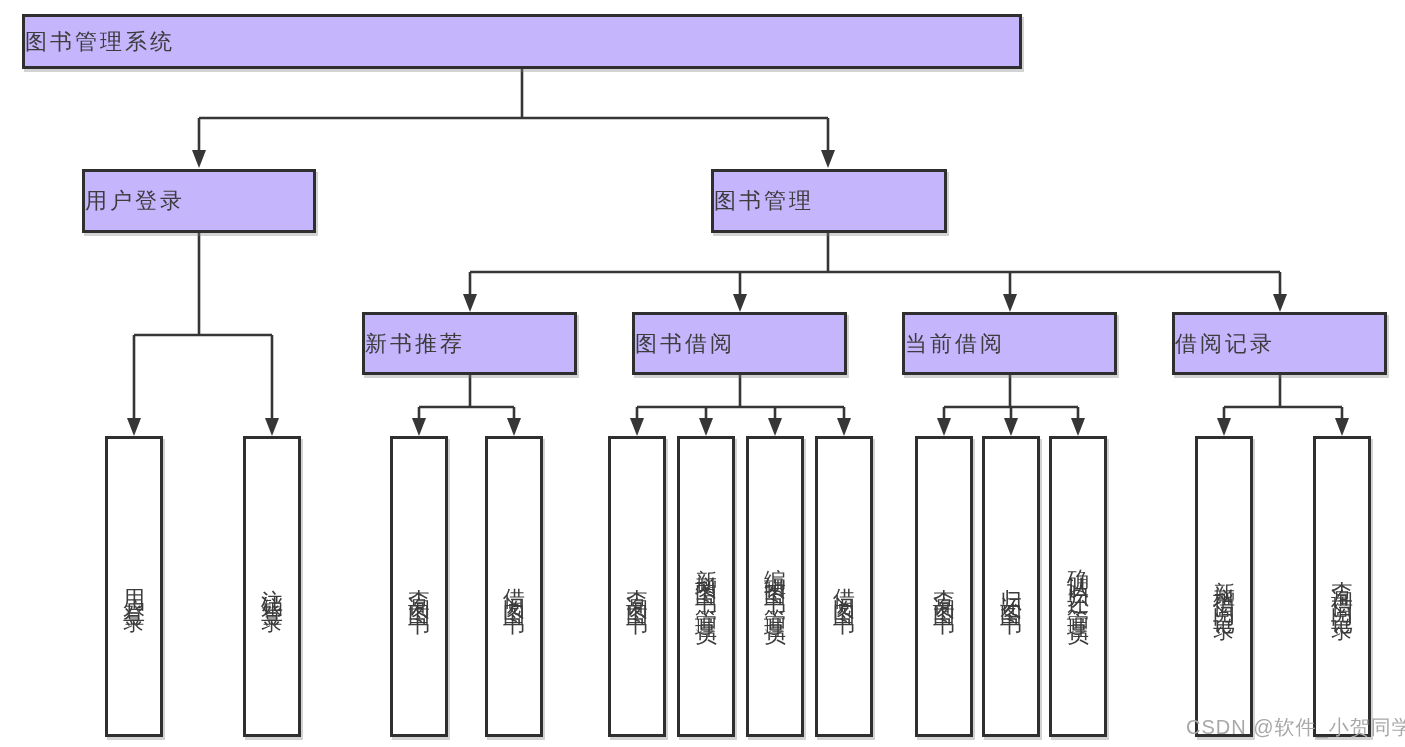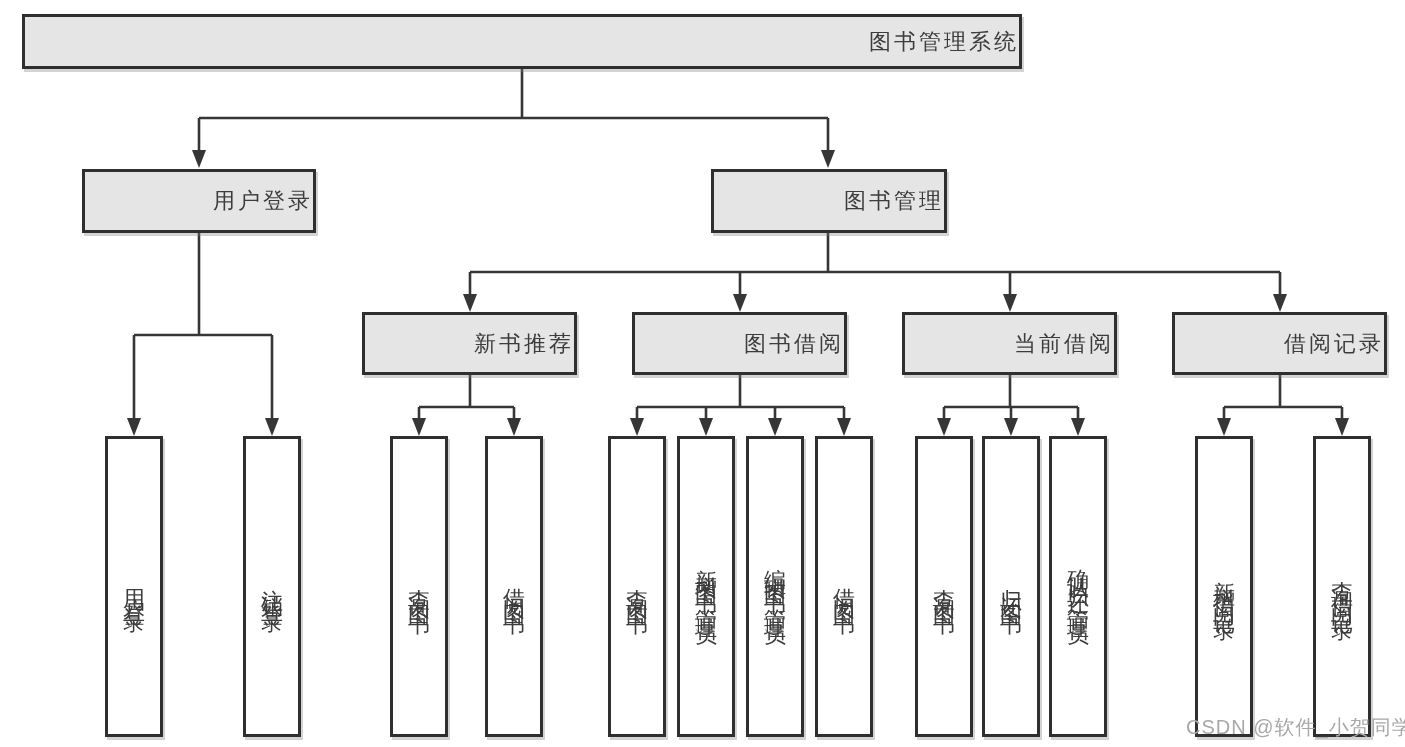--- a/index.html
+++ b/index.html
@@ -19,26 +19,26 @@
     z-index: 1;
   }
   .connectors .ln {
     fill: none;
     stroke: #363636;
     stroke-width: 2.6;
   }
   .connectors .ar { fill: #363636; stroke: none; }
   .node {
     position: absolute;
-    background: #e5e5e5;
+    background: #c4b5fd;
     border: 3px solid #2f2f2f;
     box-shadow: 2px 3px 0 rgba(130,130,130,0.35);
     display: flex;
     align-items: center;
-    justify-content: flex-end;
+    justify-content: flex-start;
     z-index: 2;
   }
   .node .hlabel {
     font-size: 22px;
     letter-spacing: 3px;
     white-space: nowrap;
   }
   .leaf {
     position: absolute;
     top: 436px;

